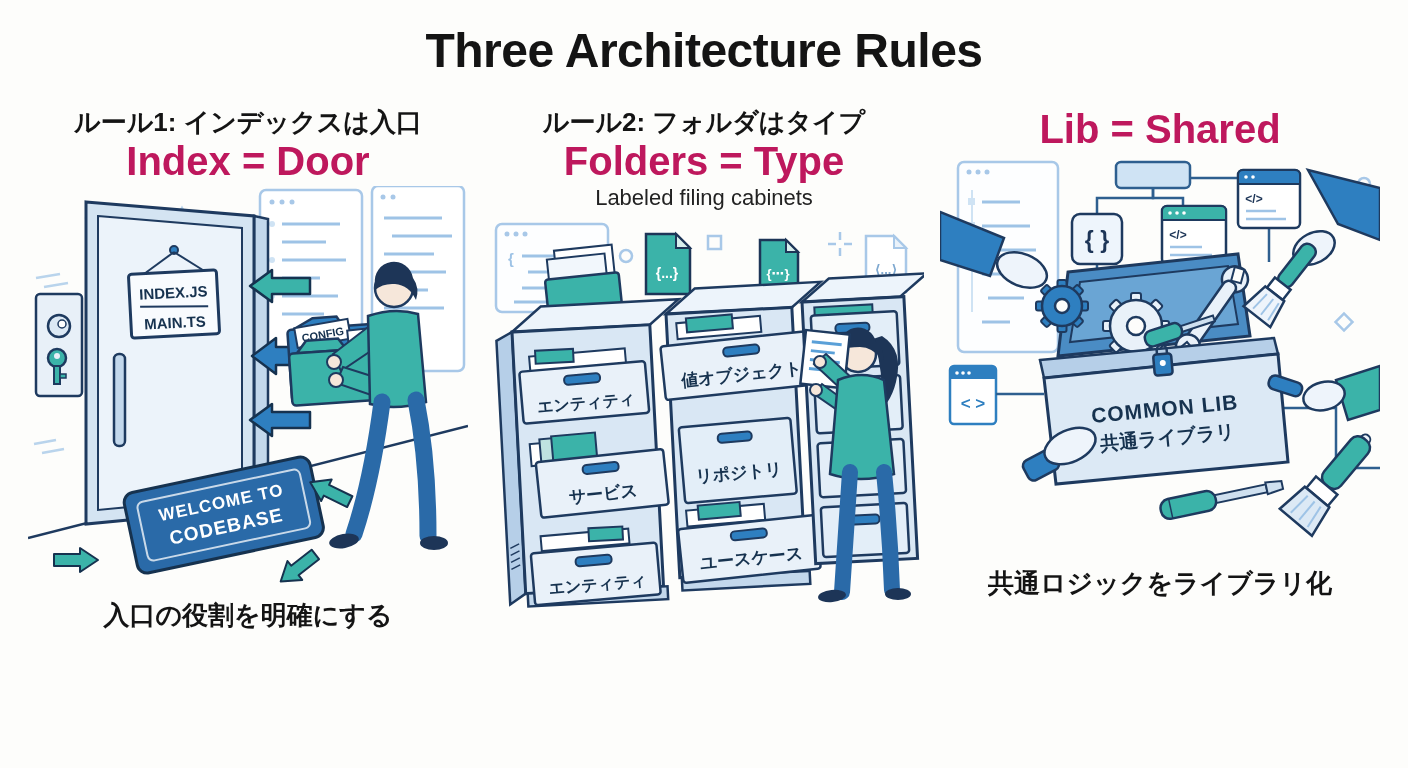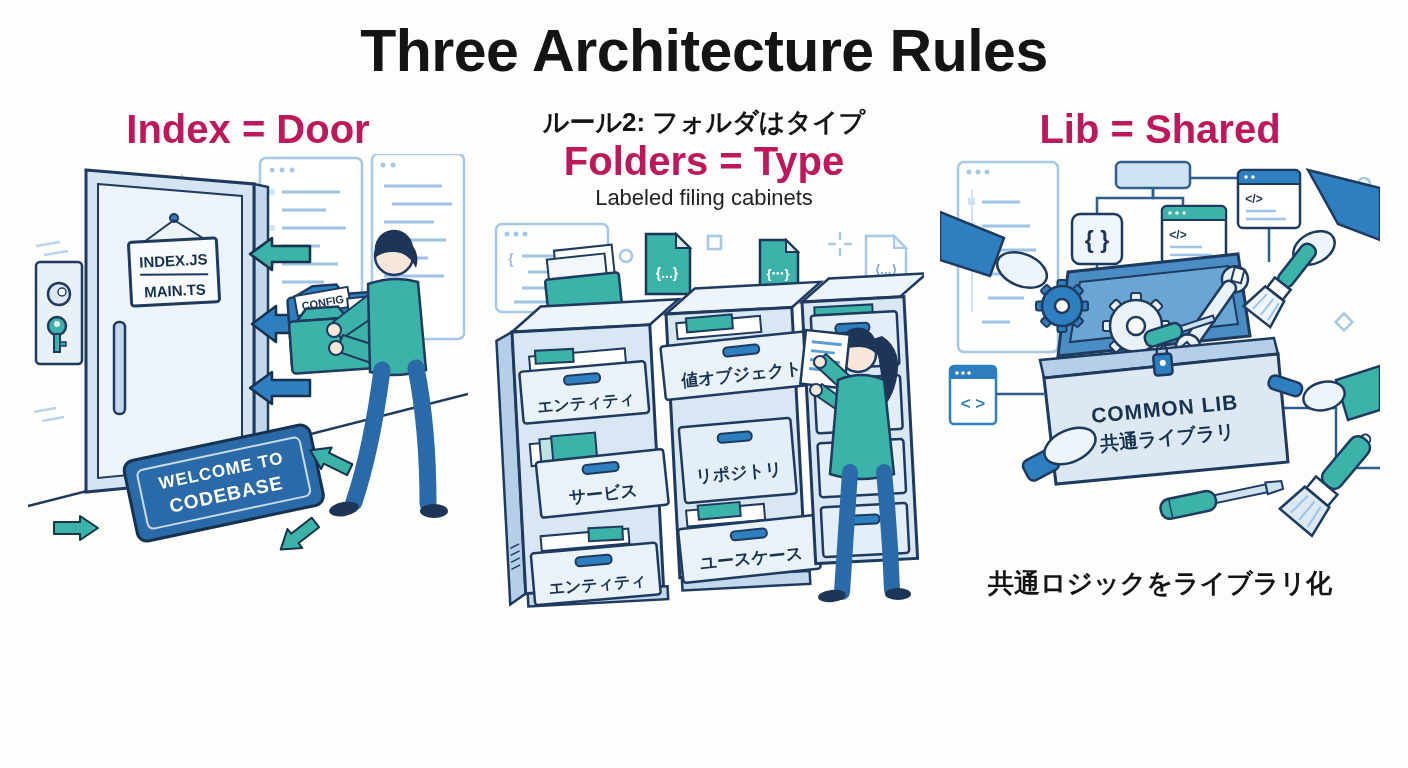--- a/index.html
+++ b/index.html
@@ -3,41 +3,42 @@
 <meta charset="utf-8">
 <style>
   html,body{margin:0;padding:0;}
   body{
     width:1408px;height:768px;overflow:hidden;
     background:#fdfdfb;color:#111;
     font-family:"Liberation Sans","DejaVu Sans",sans-serif;
     -webkit-font-smoothing:antialiased;
   }
   .header{text-align:center;padding-top:26px;}
-  .title{font-size:59px;line-height:50px;font-weight:800;letter-spacing:-0.5px;color:#141414;}
+  .title{font-size:48px;line-height:50px;font-weight:800;letter-spacing:-0.5px;color:#141414;}
   .subtitle{font-size:32px;line-height:40px;font-weight:800;margin-top:8px;color:#141414;}
   .panels{display:flex;justify-content:center;margin-top:30px;}
   .panel{width:456px;text-align:center;}
   .rule-label{font-size:26px;line-height:32px;font-weight:800;color:#141414;}
   .headline{font-size:40px;line-height:46px;font-weight:800;color:#be185d;}
   .tagline{font-size:22px;line-height:28px;font-weight:400;color:#222;}
   .art{display:block;width:440px;height:400px;margin:2px auto 0;}
   .caption{font-size:26px;line-height:34px;font-weight:800;margin-top:12px;color:#141414;}
   svg text{font-family:"Liberation Sans","DejaVu Sans",sans-serif;}
 </style>
 </head>
 <body>
 
 <div class="header">
   <div class="title">Three Architecture Rules</div>
 </div>
 
 <div class="panels">
 
   <section class="panel">
+    <div class="rule-label">ルール1: インデックスは入口</div>
     <div class="headline">Index = Door</div>
 
     <svg class="art" viewBox="0 0 440 400">
 
       <g stroke="#b9d4ec" stroke-width="2.5" fill="none">
         <line x1="8" y1="92" x2="32" y2="88"></line>
           <line x1="16" y1="101" x2="40" y2="97"></line>
         <line x1="6" y1="258" x2="28" y2="254"></line>
           <line x1="14" y1="267" x2="36" y2="263"></line>
         <circle cx="64" cy="32" r="6"></circle>
@@ -152,20 +153,21 @@
         <path d="M340,130 q26,-9 50,-2 l8,88 q-30,9 -56,2 z" fill="#3bb3a9" stroke="#1e3a5f" stroke-width="2.5"></path>
         <circle cx="306" cy="176" r="7" fill="#f6e7da" stroke="#1e3a5f" stroke-width="2"></circle>
         <circle cx="308" cy="194" r="7" fill="#f6e7da" stroke="#1e3a5f" stroke-width="2"></circle>
         <path d="M354,216 C348,262 338,312 326,348" stroke="#2a6aa8" stroke-width="17" stroke-linecap="round" fill="none"></path>
         <path d="M388,214 C398,264 400,312 400,350" stroke="#2a6aa8" stroke-width="17" stroke-linecap="round" fill="none"></path>
         <ellipse cx="316" cy="355" rx="15" ry="7" fill="#1d3557" transform="rotate(-10 316 355)"></ellipse>
         <ellipse cx="406" cy="357" rx="14" ry="7" fill="#1d3557"></ellipse>
       </g>
     </svg>
 
+    <div class="caption">入口の役割を明確にする</div>
   </section>
 
   <section class="panel">
     <div class="rule-label">ルール2: フォルダはタイプ</div>
     <div class="headline">Folders = Type</div>
     <div class="tagline">Labeled filing cabinets</div>
 
     <svg class="art" viewBox="0 0 440 400">
 
       <g transform="translate(12,10)">

